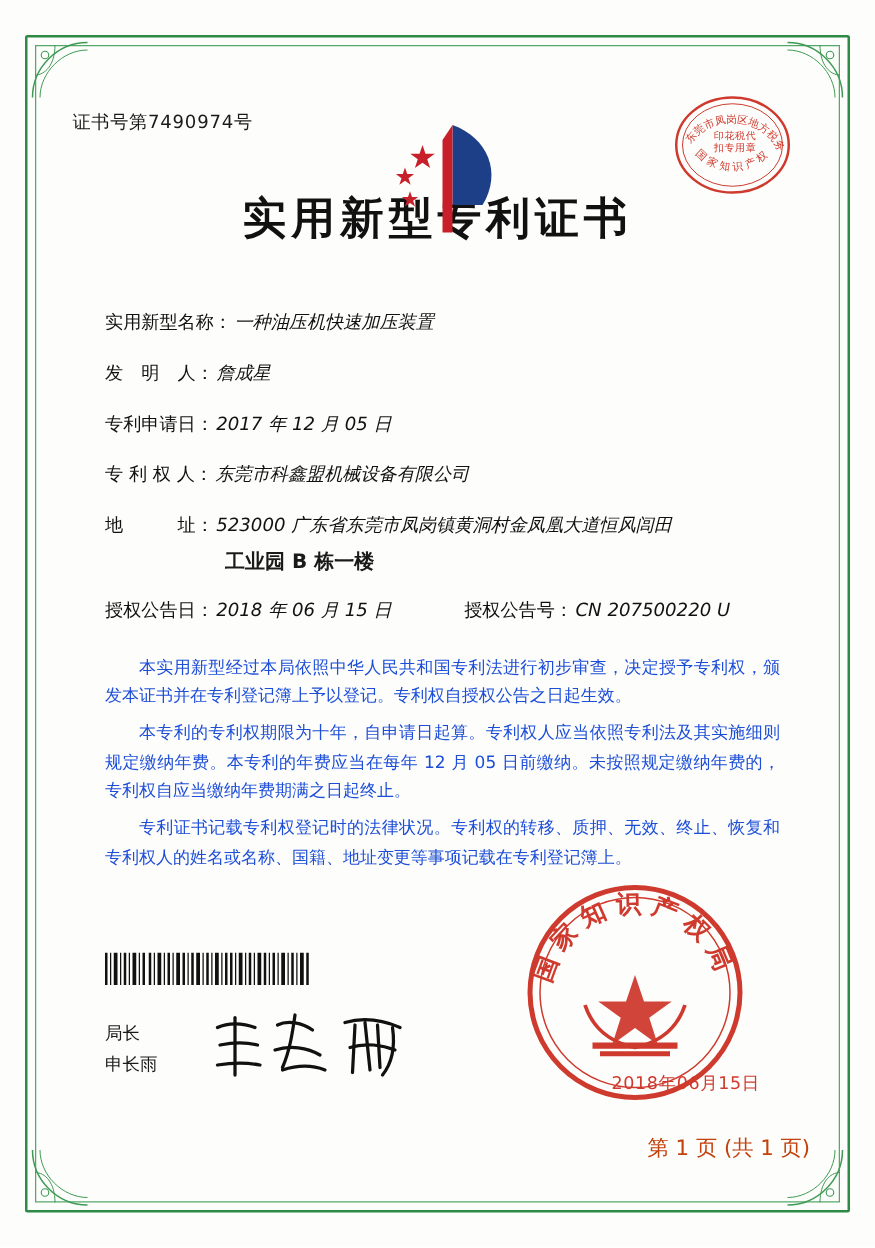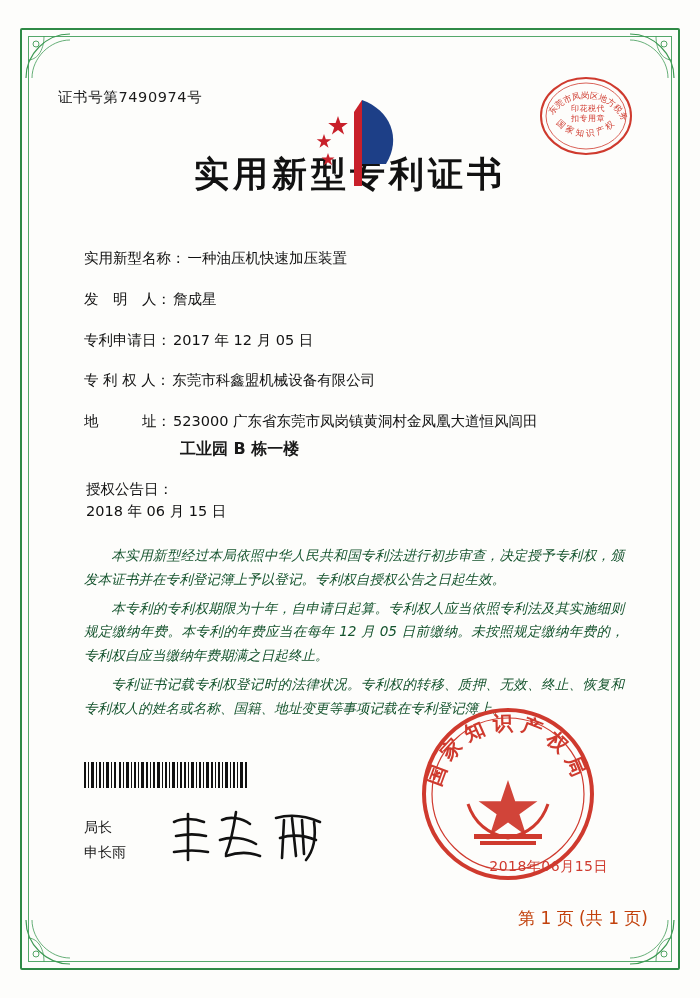--- a/index.html
+++ b/index.html
@@ -125,62 +125,61 @@
   }
   .flabel {
     white-space: pre;
     color: #111;
     flex: 0 0 auto;
     text-align: right;
   }
   .fvalue {
     color: #111;
     margin-left: 2px;
+    font-style: italic;
   }
   .fvalue.mono {
     font-family: "DejaVu Sans Mono", "Liberation Mono", monospace;
     font-size: 13.5px;
     letter-spacing: 0.3px;
   }
   .frow.addr .fvalue {
     max-width: 420px;
     text-align: right;
   }
   .addr-line2 {
     margin-left: 96px;
     margin-top: -13px;
     margin-bottom: 19px;
     font-size: 16px;
     font-weight: bold;
   }
   .frow.two-col {
     justify-content: flex-start;
-    flex-direction: column;
   }
   .col-right {
     margin-left: 58px;
     display: flex;
     align-items: baseline;
     font-size: 14.5px;
   }
 
   
   .paras {
     margin-top: 22px;
     margin-left: 32px;
     margin-right: 24px;
   }
   .para {
     font-size: 13.6px;
     line-height: 1.72;
     text-align: justify;
     text-indent: 2em;
     margin-bottom: 6px;
-    color: #14532d;
-    font-style: italic;
+    color: #1d4ed8;
   }
 
   
   .barcode {
     position: absolute;
     left: 32px;
     bottom: 150px;
     width: 166px;
     height: 26px;
   }
@@ -333,20 +332,24 @@
 
       <div class="frow addr">
         <span class="flabel">地　　　址：</span>
         <span class="fvalue">523000  广东省东莞市凤岗镇黄洞村金凤凰大道恒风闾田</span>
       </div>
       <div class="addr-line2">工业园 B 栋一楼</div>
 
       <div class="frow two-col">
         <span class="flabel">授权公告日：</span>
         <span class="fvalue">2018 年 06 月 15 日</span>
+        <span class="col-right">
+          <span class="flabel">授权公告号：</span>
+          <span class="fvalue">CN 207500220 U</span>
+        </span>
       </div>
 
     </div>
 
     <div class="paras">
       <div class="para">本实用新型经过本局依照中华人民共和国专利法进行初步审查，决定授予专利权，颁发本证书并在专利登记簿上予以登记。专利权自授权公告之日起生效。</div>
       <div class="para">本专利的专利权期限为十年，自申请日起算。专利权人应当依照专利法及其实施细则规定缴纳年费。本专利的年费应当在每年 12 月 05 日前缴纳。未按照规定缴纳年费的，专利权自应当缴纳年费期满之日起终止。</div>
       <div class="para">专利证书记载专利权登记时的法律状况。专利权的转移、质押、无效、终止、恢复和专利权人的姓名或名称、国籍、地址变更等事项记载在专利登记簿上。</div>
     </div>
 

